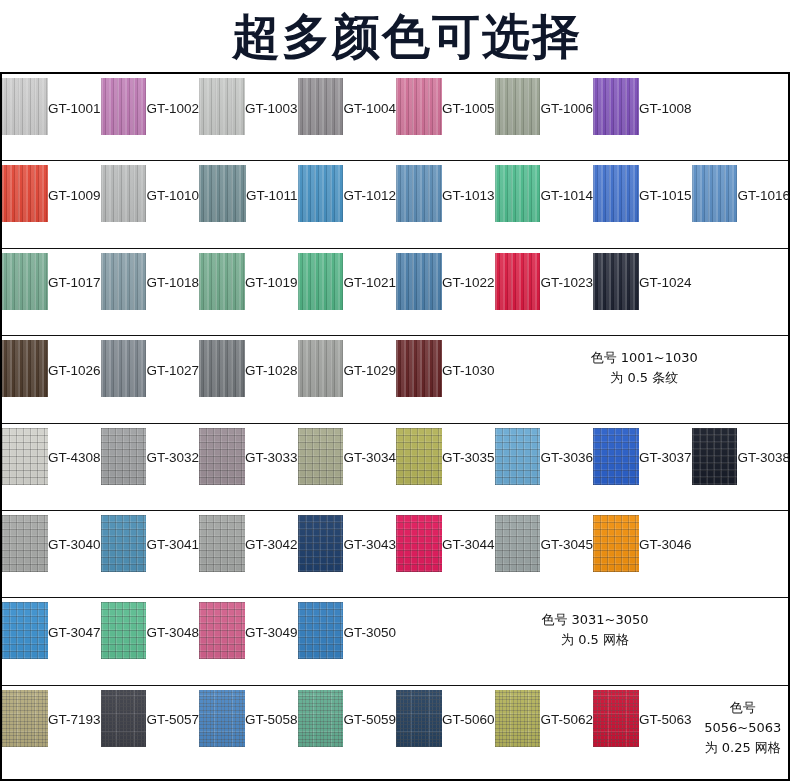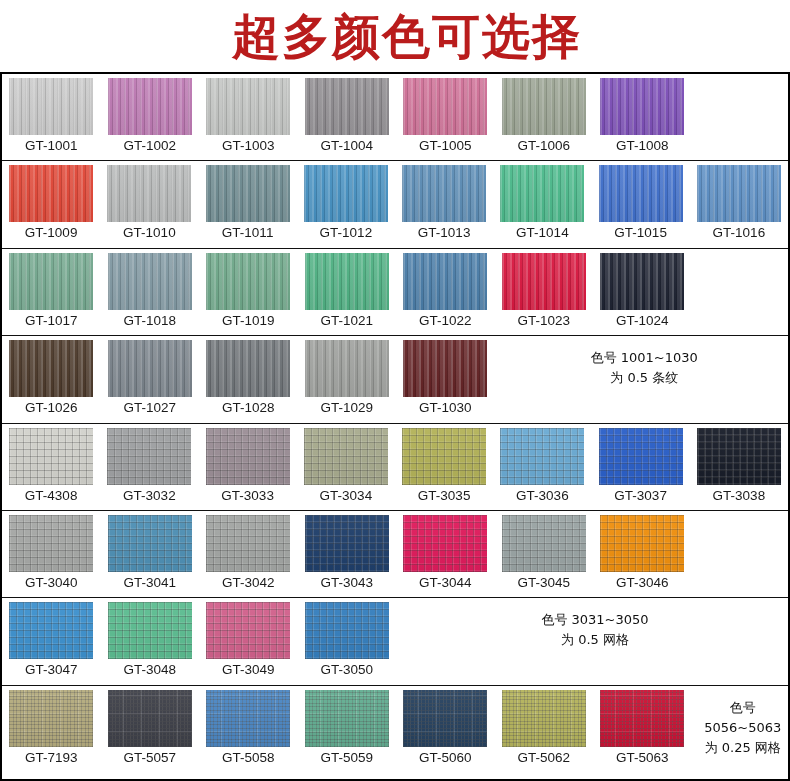--- a/index.html
+++ b/index.html
@@ -15,21 +15,21 @@
   .title-bar{
     height:72px;
     display:flex;align-items:center;justify-content:center;
     background:#ffffff;
   }
   .title-text{
     font-family:"DejaVu Sans","Liberation Sans",sans-serif;
     font-weight:bold;
     font-size:48px;
     letter-spacing:2px;
-    color:#b91c1c;
+    color:#0f172a;
     line-height:1;
     white-space:nowrap;
     margin-left:24px;
   }
 
   
   .swatch-table{
     border-top:2px solid #000;
     border-bottom:2px solid #000;
     border-left:2px solid #000;
@@ -46,21 +46,21 @@
     border-bottom:1px solid #111;
     padding-top:4px;
     background:#fff;
   }
   .swatch-row.last{border-bottom:none;}
 
   .cell{
     width:98.5px;
     box-sizing:border-box;
     display:flex;
-    flex-direction:column;
+    flex-direction:row;
     align-items:center;
   }
   .chip{
     width:84px;
     height:57px;
     box-sizing:border-box;
     position:relative;
     overflow:hidden;
   }
   .label{

